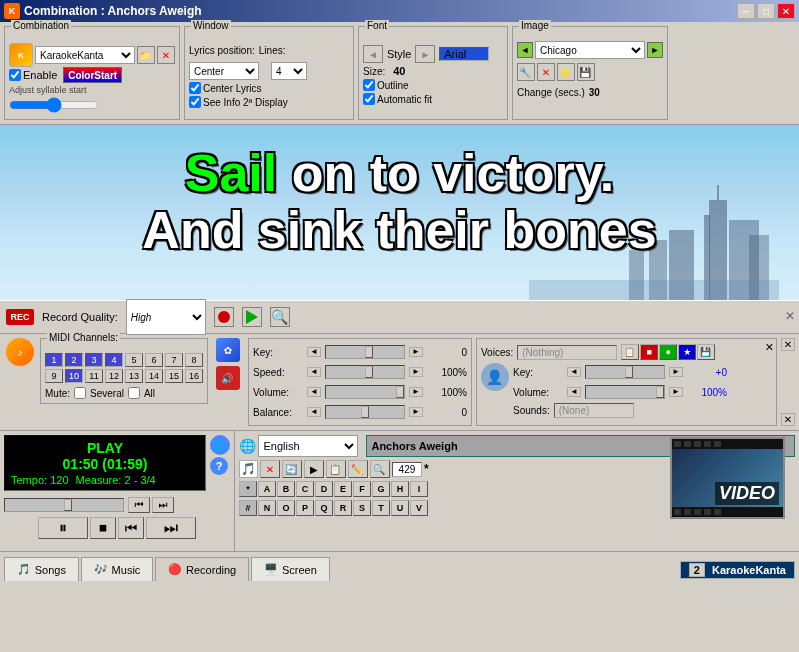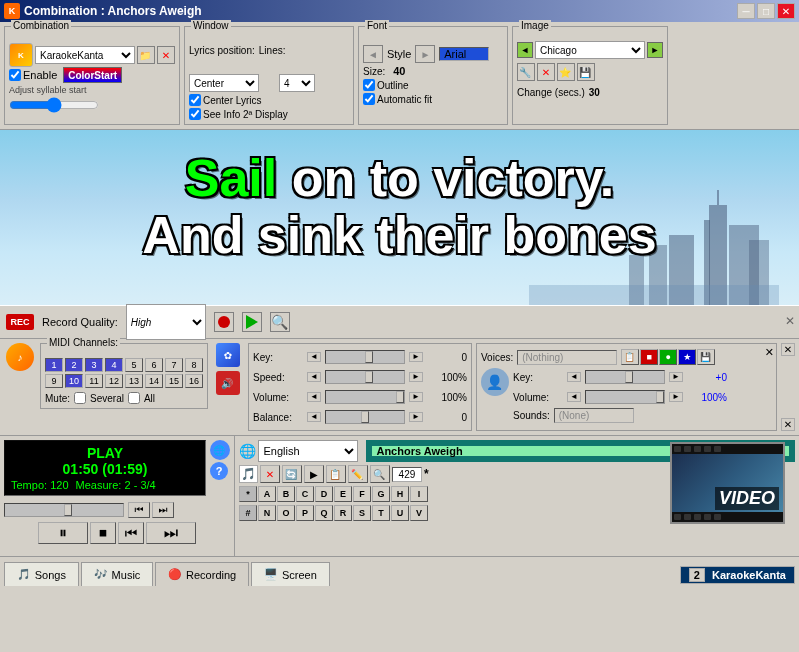--- a/index.html
+++ b/index.html
@@ -215,21 +215,21 @@
 
     .song-panel {
       flex: 1;
       padding: 4px;
       display: flex;
       flex-direction: column;
       gap: 3px;
     }
     .song-top-row { display: flex; align-items: center; gap: 4px; }
     .song-select { height: 22px; flex: 1; font-size: 11px; }
-    .song-title-box { background: #86efac; border: 6px solid #0f766e; height: 22px; padding: 4px 4px; display: flex; align-items: center; font-size: 11px; font-weight: bold; flex: 1; }
+    .song-title-box { background: #a3a3a3; border: 1px solid #0f766e; height: 22px; padding: 4px 4px; display: flex; align-items: center; font-size: 11px; font-weight: bold; flex: 1; }
     .song-tb-btn { width: 20px; height: 18px; border: 1px outset #aaa; background: #d4d0c8; display: flex; align-items: center; justify-content: center; font-size: 10px; cursor: pointer; }
     .alphabet-row { display: flex; gap: 1px; flex-wrap: wrap; }
     .alpha-btn { width: 18px; height: 16px; border: 1px outset #aaa; background: #d4d0c8; font-size: 9px; display: flex; align-items: center; justify-content: center; cursor: pointer; font-weight: bold; }
     .alpha-btn.special { background: #b8b8b8; }
     .num-box { background: white; border: 1px inset #aaa; padding: 1px 3px; font-size: 10px; min-width: 30px; text-align: center; }
 
     
     .tab-bar {
       background: #d4d0c8;
       height: 30px;
@@ -357,21 +357,21 @@
   </div>
 
   <div class="panel-group window-group" style="padding-top:10px;">
     <span class="panel-group-title">Window</span>
     <div class="lyrics-pos-row">
       <span>Lyrics position:</span>
       <div class="lines-row">
         <span>Lines:</span>
       </div>
     </div>
-    <div style="display:flex;align-items:center;gap:20px;margin-top:18px;">
+    <div style="display:flex;align-items:center;gap:12px;margin-top:6px;">
       <select style="width:70px;font-size:10px;height:18px;">
         <option>Center</option>
       </select>
       <select style="width:36px;font-size:10px;height:18px;">
         <option>4</option>
       </select>
     </div>
     <div class="check-row">
       <input type="checkbox" checked="" style="">
       <span>Center Lyrics</span>

